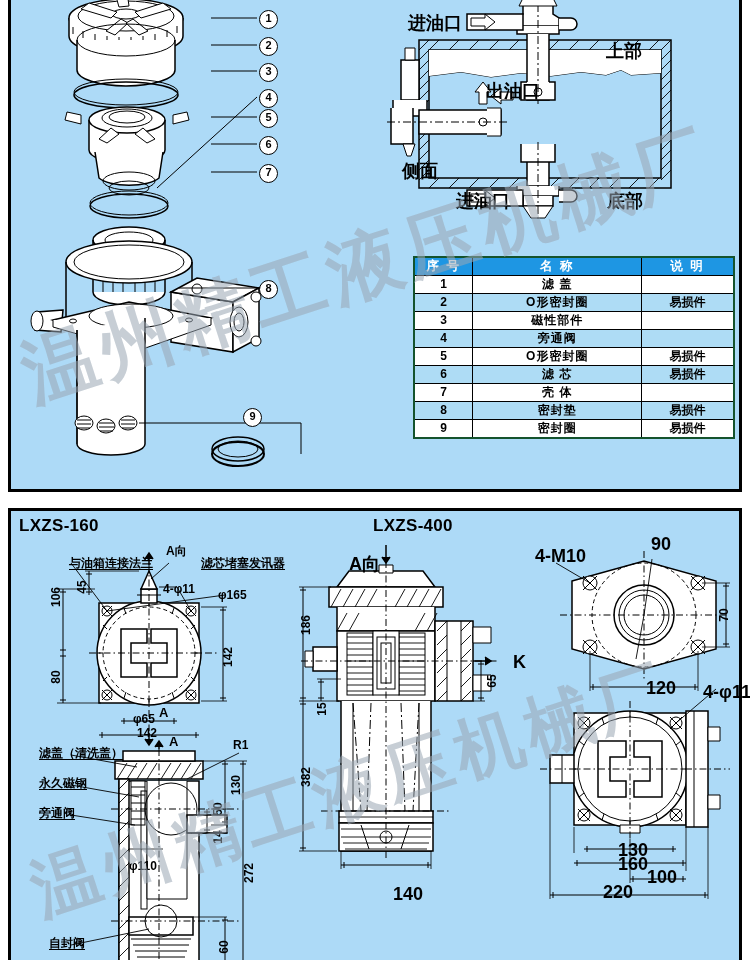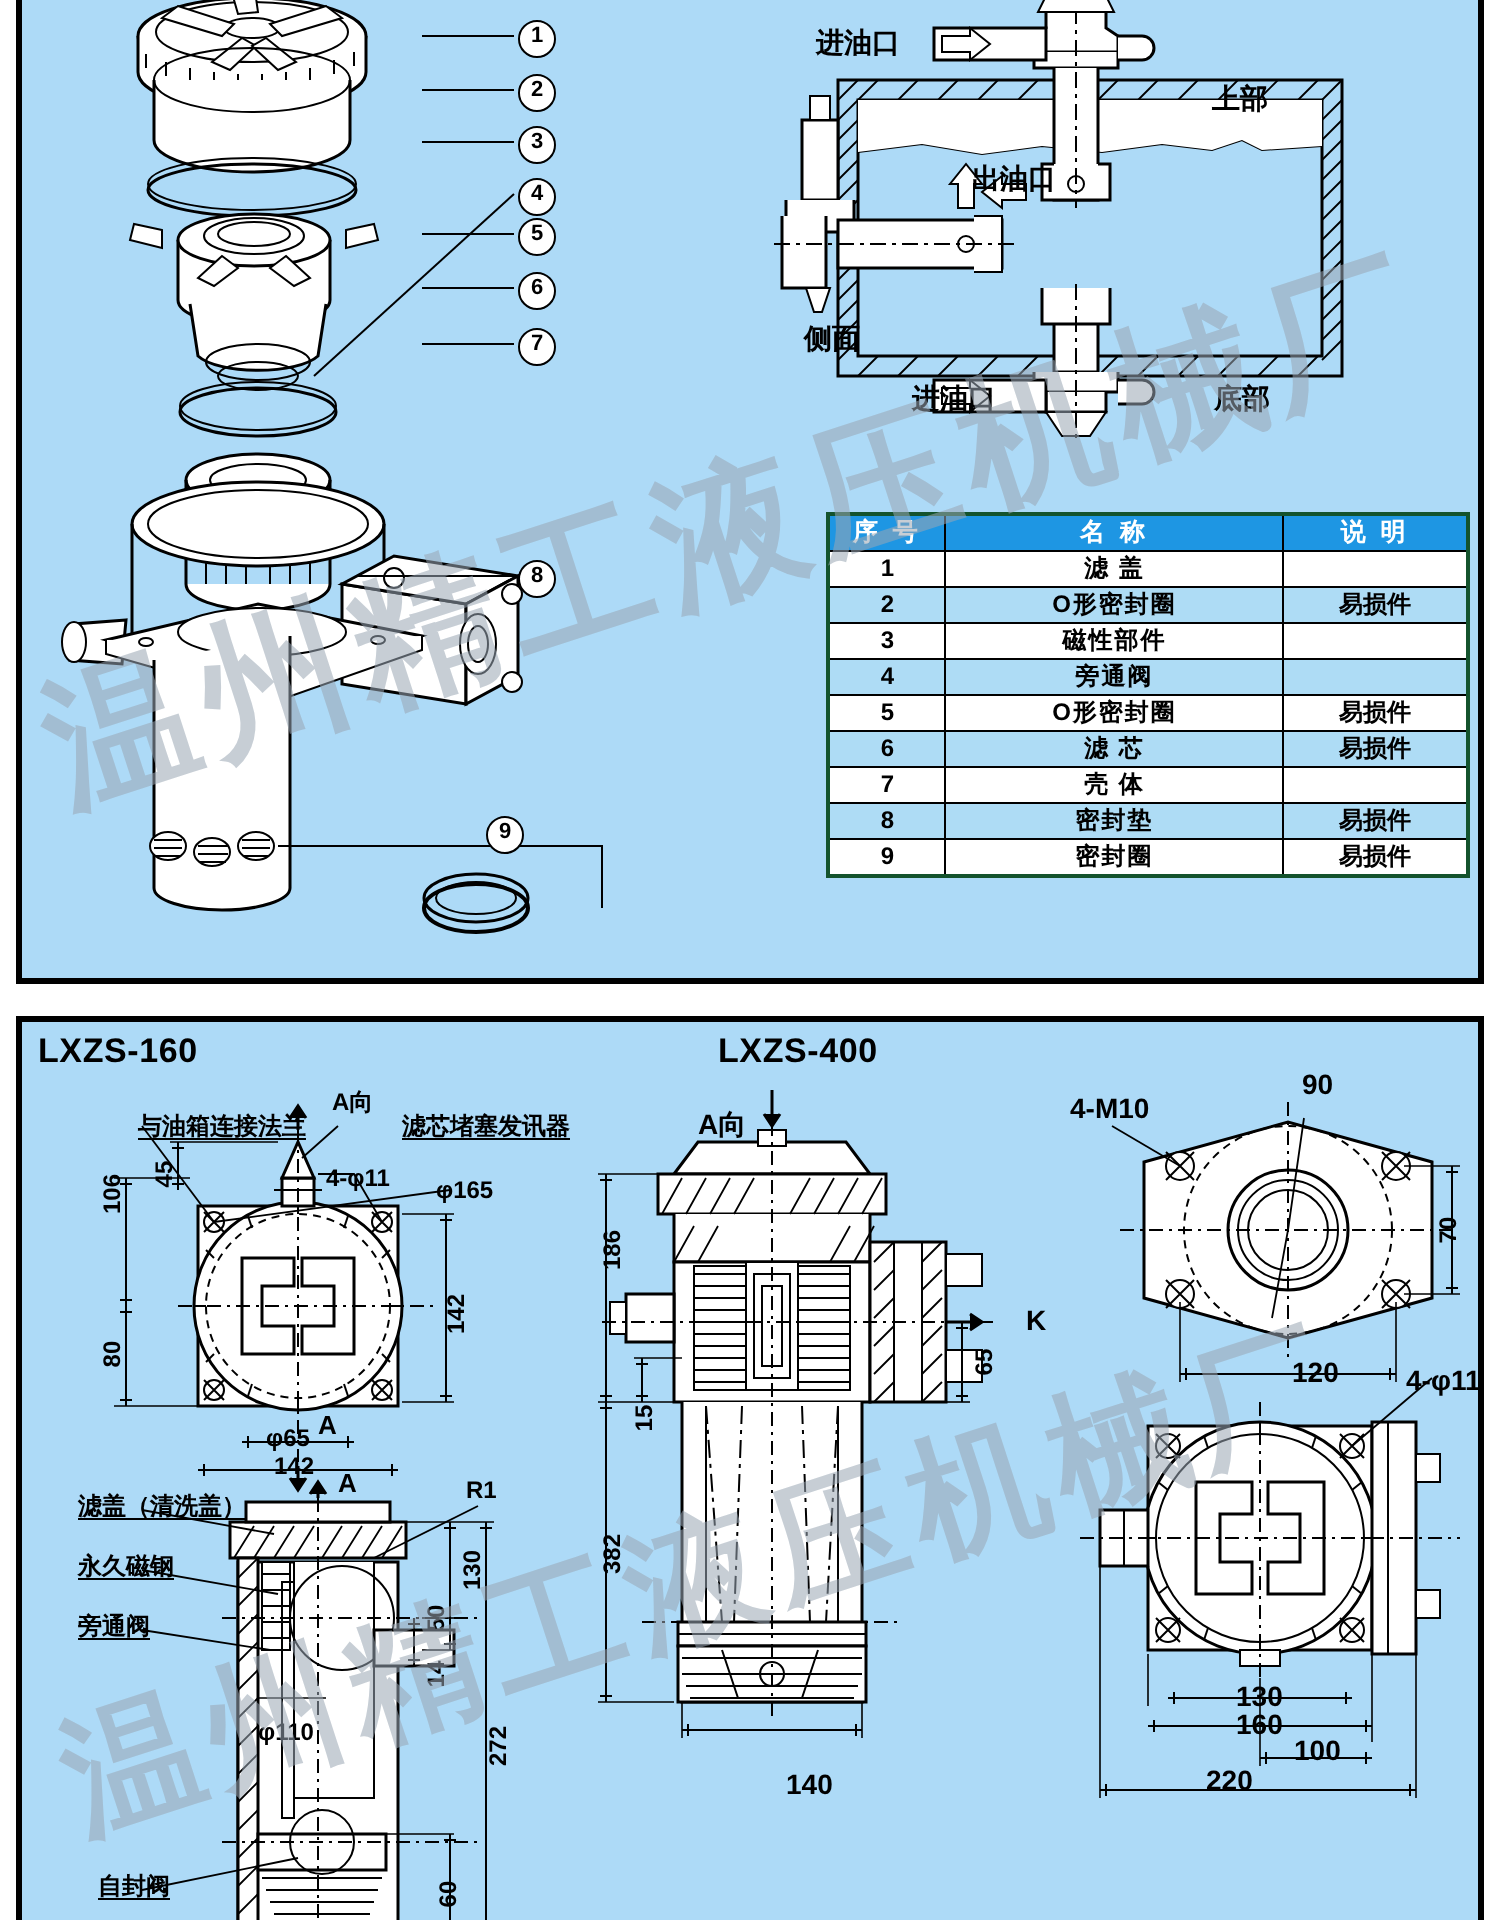--- a/index.html
+++ b/index.html
@@ -66,21 +66,21 @@
 
   
   .lbl{
     position:absolute;
     font-size:12px;
     font-weight:bold;
     color:#000;
     white-space:nowrap;
     line-height:1;
   }
-  .lbl.big{font-size:14px;}
+  .lbl.big{font-size:18px;}
   .lbl.model{font-size:17px;font-weight:bold;letter-spacing:.3px;}
   .lbl.u{text-decoration:underline;text-underline-offset:2px;}
   .lbl.rot{transform-origin:center center;transform:rotate(-90deg);}
 
   
   .bubble{
     position:absolute;width:17px;height:17px;border-radius:50%;
     border:1.5px solid #000;background:#fff;
     font-size:11px;font-weight:bold;color:#000;
     text-align:center;line-height:15px;
@@ -383,21 +383,21 @@
             <td class="c-name">密封圈</td>
             <td class="c-note">易损件</td>
           </tr>
       </tbody>
     </table>
   </div>
 
   <div class="panel" id="panel-bottom">
 
     <div class="lbl model" style="left:8px;top:6px;">LXZS-160</div>
-    <div class="lbl model" style="left:348px;top:6px;text-align:right;">LXZS-400</div>
+    <div class="lbl model" style="left:362px;top:6px;text-align:right;">LXZS-400</div>
 
     <svg class="art" width="270" height="200" viewBox="0 0 270 200" style="left:0px;top:40px;">
 
       <rect class="ln med wht" x="88" y="52" width="100" height="100"></rect>
 
       <circle class="ln med wht" cx="138" cy="102" r="52"></circle>
       <circle class="ln thin hid" cx="138" cy="102" r="46"></circle>
 
       <g class="ln thin">
         <path d="M138 50 L138 56"></path>

